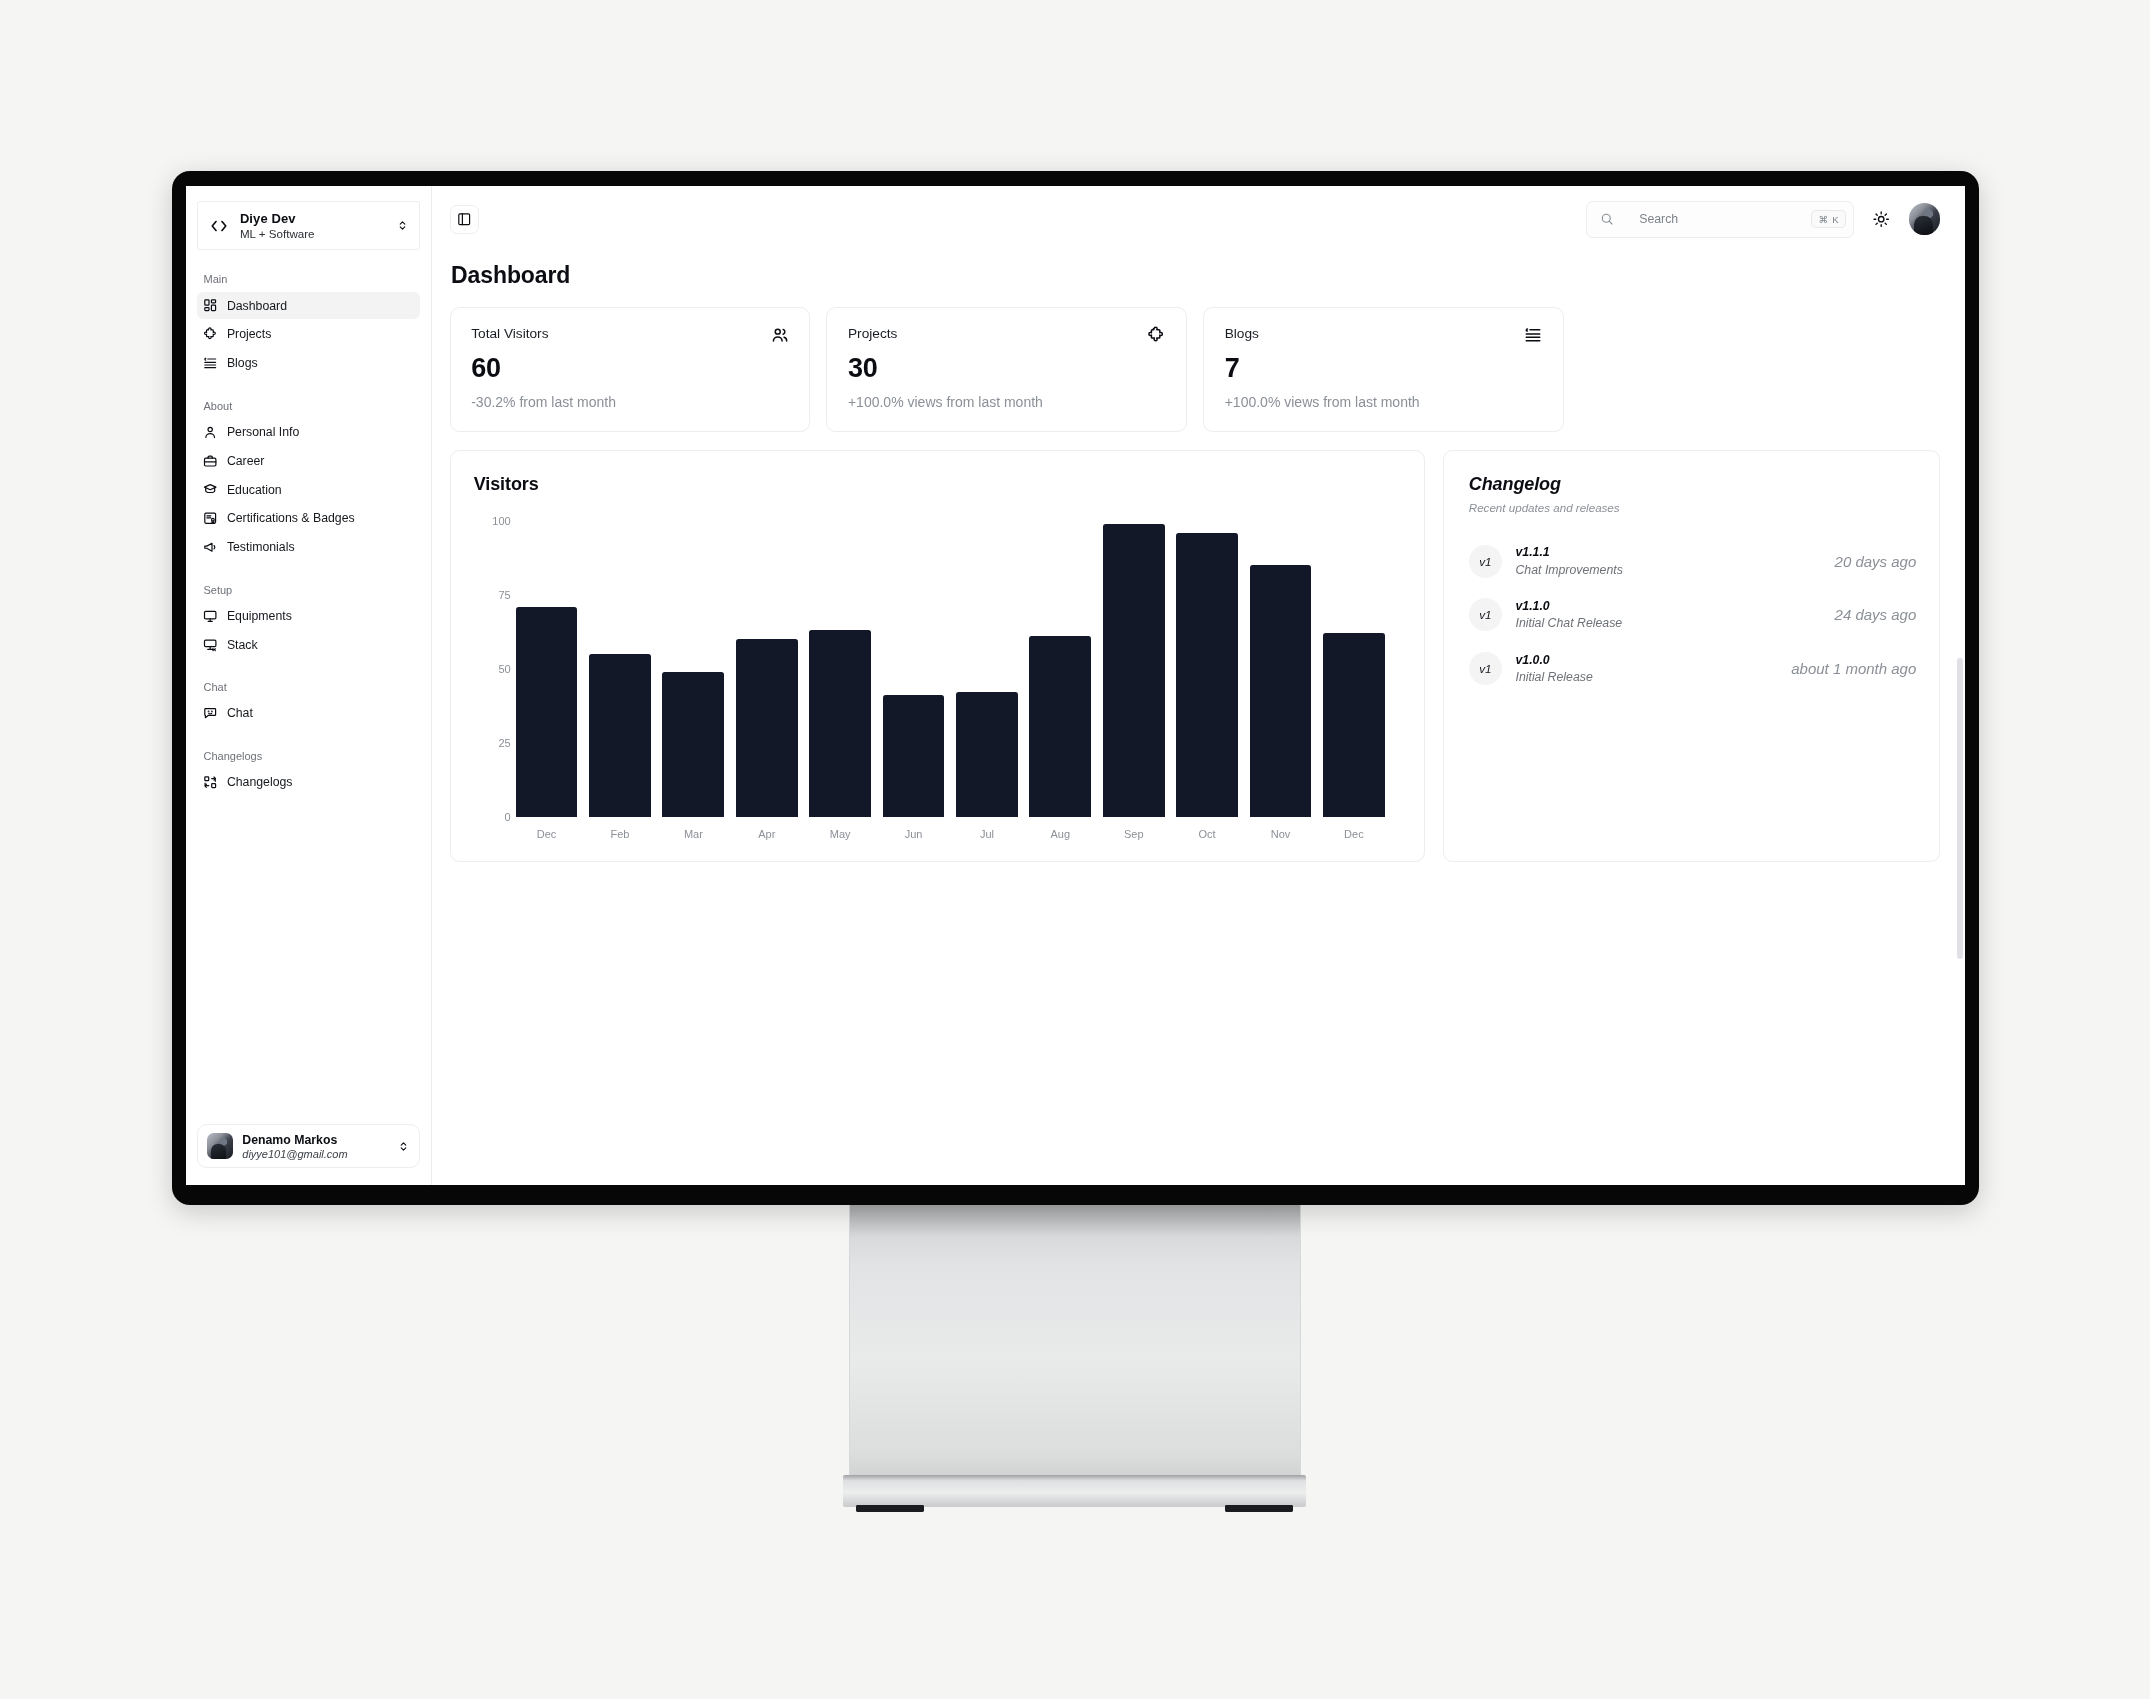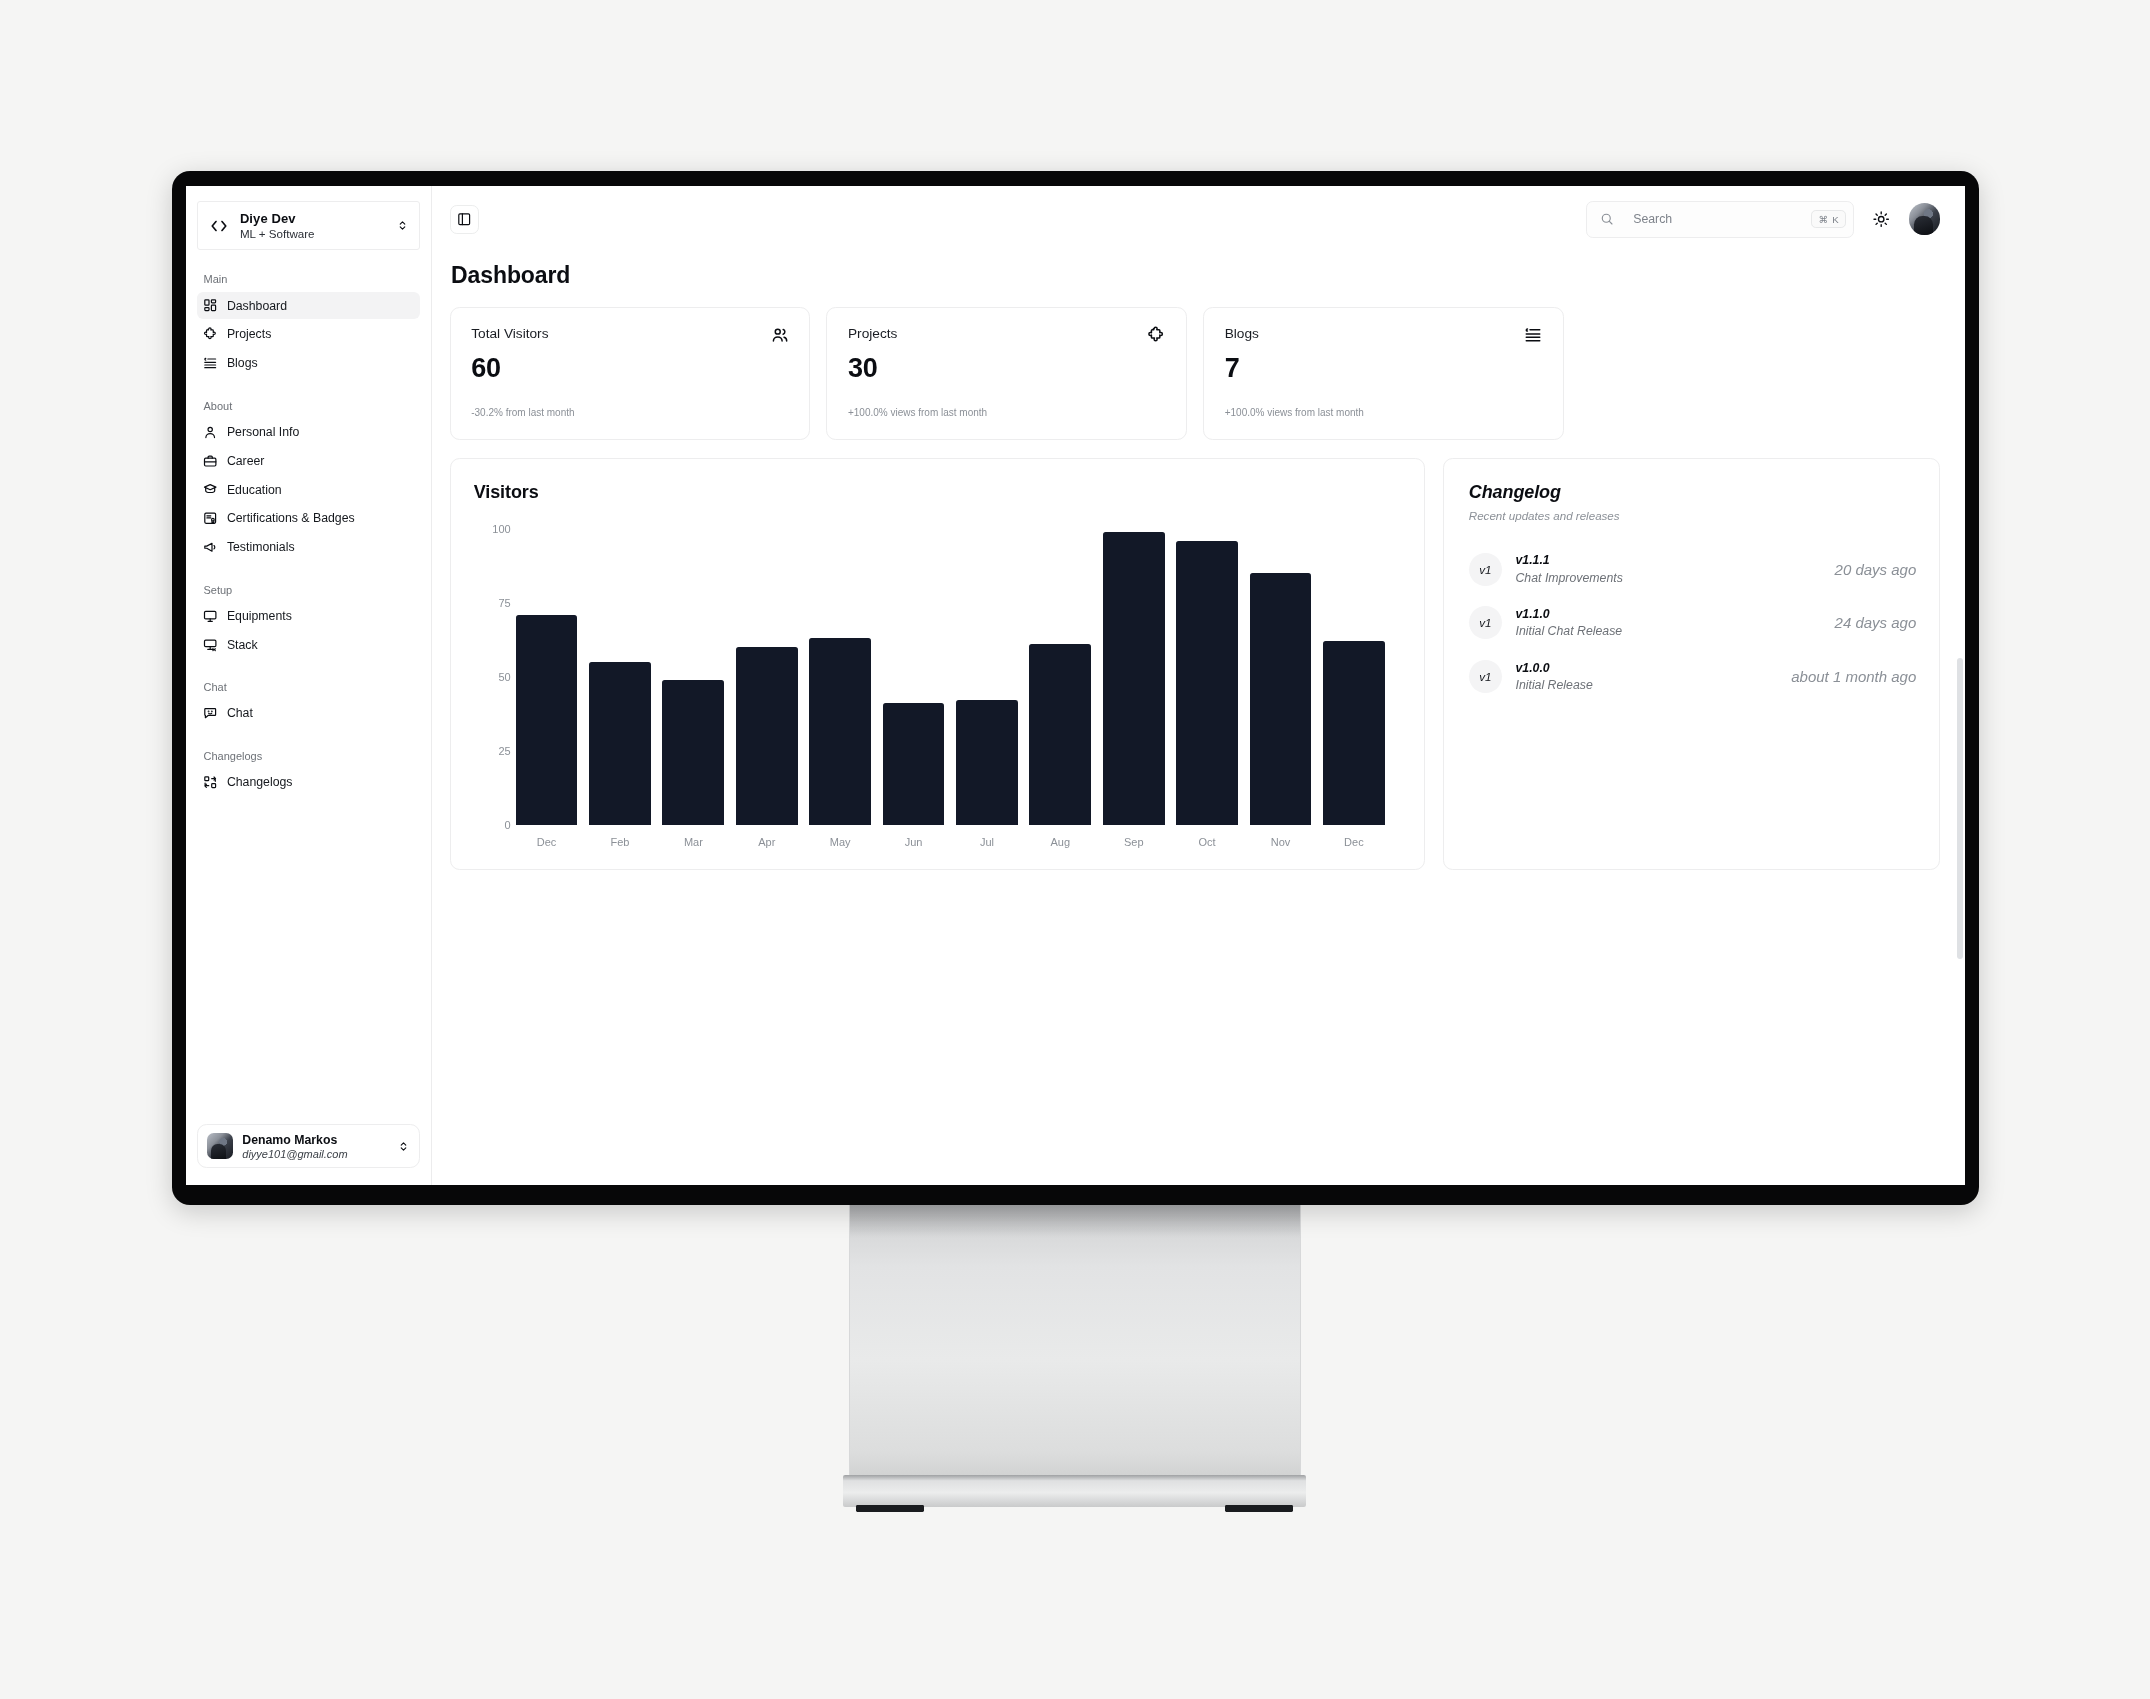--- a/index.html
+++ b/index.html
@@ -130,21 +130,21 @@
   }
   .icon-btn {
     width: 29px; height: 29px; border: 0.7px solid #eceded; border-radius: 6.8px;
     display: flex; align-items: center; justify-content: center; background:#fff;
     color:#0b0d12; cursor:pointer;
   }
   .topbar .spacer { flex: 1 1 auto; }
   .search {
     width: 268px; height: 37px;
     border: 0.7px solid #ededee; border-radius: 6.8px;
-    display: flex; align-items: center; gap: 20px;
+    display: flex; align-items: center; gap: 26px;
     padding: 0 6.8px 0 12.3px; background: #fdfdfd; cursor: text;
   }
   .search .sicon { color:#8b9097; display:flex; }
   .search .ph { flex: 1 1 auto; font-size: 12.3px; color: #7e838b; }
   .kbd {
     font-size: 9.6px; color: #7e838b; border: 0.7px solid #e7e8e9;
     border-radius: 4.8px; padding: 2.7px 6.2px; background: #fafafa; letter-spacing:0.7px;
   }
   .sun { width: 30px; height: 30px; display:flex; align-items:center; justify-content:center; color:#0b0d12; cursor:pointer;}
   .avatar-rd {
@@ -162,21 +162,21 @@
   .content { flex: 1 1 auto; padding: 9.6px 25px 0 18px; overflow: hidden; }
   .page-title { font-size: 23px; font-weight: 700; color: #0b0d12; margin: 0 0 18px 1.4px; letter-spacing:-0.1px;}
 
   .stats { display: grid; grid-template-columns: repeat(4,1fr); gap: 16.4px; }
   .card { border: 0.7px solid #ededee; border-radius: 9.6px; background: #fff; }
   .stat { padding: 18px 20.5px 20.5px 20.5px; }
   .stat .row { display: flex; align-items: flex-start; justify-content: space-between; }
   .stat .lab { font-size: 13.7px; color: #1a1d23; }
   .stat .sico { color:#0b0d12; display:flex; }
   .stat .val { font-size: 27px; font-weight: 700; color: #0b0d12; margin-top: 9.6px; letter-spacing:-0.3px;}
-  .stat .sub { font-size: 10px; color: #8b9097; margin-top: 23px; }
+  .stat .sub { font-size: 14px; color: #8b9097; margin-top: 10px; }
 
   .lower { display: grid; grid-template-columns: 1.96fr 1fr; gap: 18px; margin-top: 18px; }
 
   .chart-card { padding: 23px 39px 18px 23px; }
   .chart-title { font-size: 18px; font-weight: 700; color: #0b0d12; letter-spacing:-0.1px;}
   .plot { position: relative; height: 322px; margin-top: 26px; padding-left: 42px; }
   .yaxis { position: absolute; left: 0; top: 0; bottom: 26px; width: 37px; }
   .ytick { position: absolute; right: 0; transform: translateY(-50%); font-size: 11px; color: #8b9097; }
   .bars { position: absolute; left: 42px; right: 0; top: 0; bottom: 26px; display: flex; align-items: flex-end; gap: 11.6px; }
   .barwrap { flex: 1 1 0; display: flex; flex-direction: column; justify-content: flex-end; height: 100%; }

